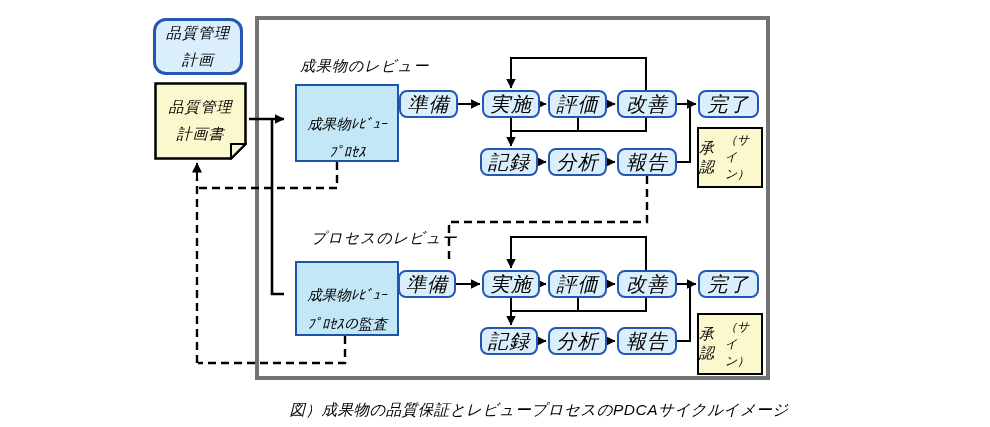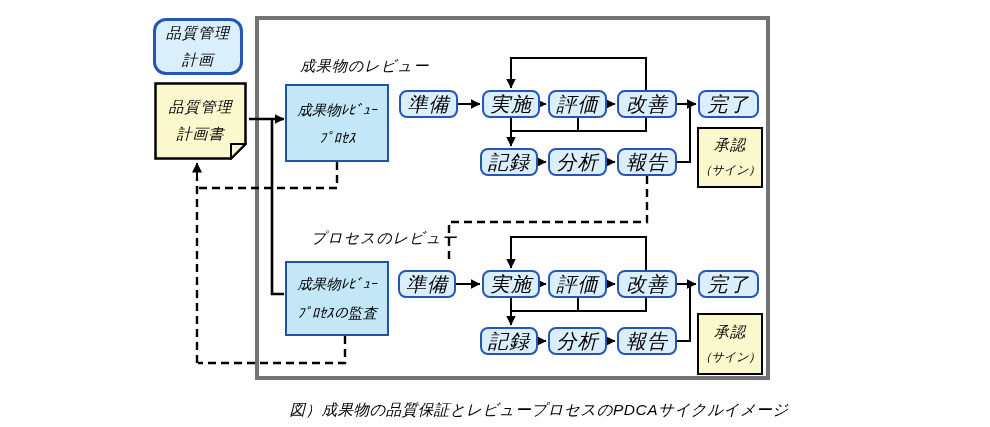--- a/index.html
+++ b/index.html
@@ -25,26 +25,26 @@
   }
   .plan-pill{
     position:absolute;background:var(--pill_fill,#daeefc);
     border:3px solid var(--pill_border,#2456b4);border-radius:13px;
     display:flex;flex-direction:column;align-items:center;justify-content:center;
     gap:8px;font-size:15px;letter-spacing:1px;box-sizing:border-box;
   }
   .bigbox{
     position:absolute;background:var(--big_fill,#c4e7f8);
     border:2.5px solid var(--big_border,#1a55a8);
-    display:flex;flex-direction:column;align-items:center;justify-content:center;
-    gap:10px;font-size:14.5px;box-sizing:border-box;
+    display:flex;flex-direction:column;align-items:center;justify-content:flex-end;
+    gap:10px;font-size:14.5px;box-sizing:border-box;margin-left:10px;
   }
   .note{
     position:absolute;background:var(--note_fill,#fcf8cd);border:2px solid #000;
-    display:flex;flex-direction:column;align-items:center;justify-content:center;
+    display:flex;flex-direction:row;align-items:center;justify-content:center;
     gap:7px;box-sizing:border-box;
   }
   .note .l1{font-size:15px;letter-spacing:1px;}
   .note .l2{font-size:12px;}
   .doc{position:absolute;}
   .doc svg{position:absolute;left:0;top:0;}
   .doc-text{
     position:absolute;left:0;top:0;width:100%;height:100%;
     display:flex;flex-direction:column;align-items:center;justify-content:center;
     gap:8px;font-size:15px;letter-spacing:1px;

